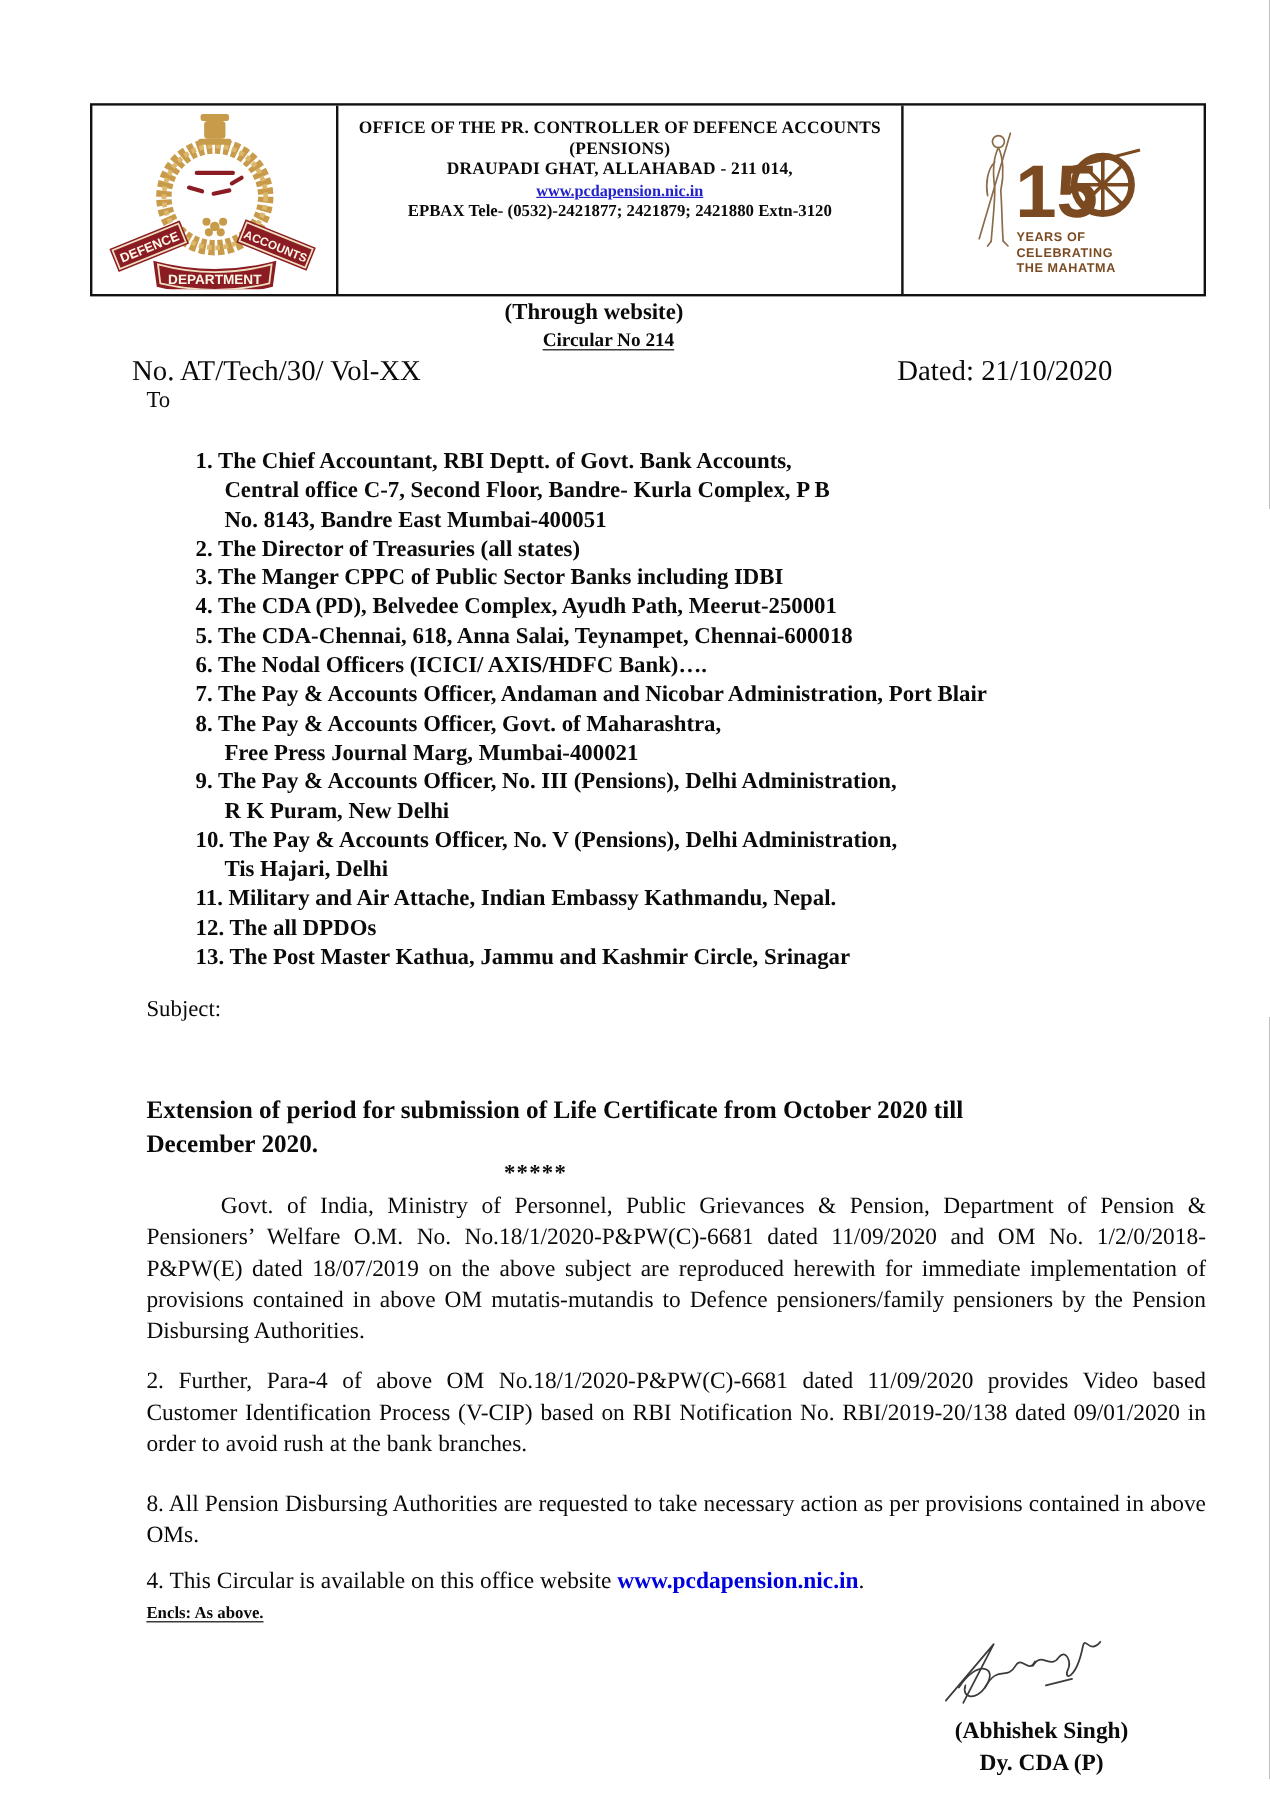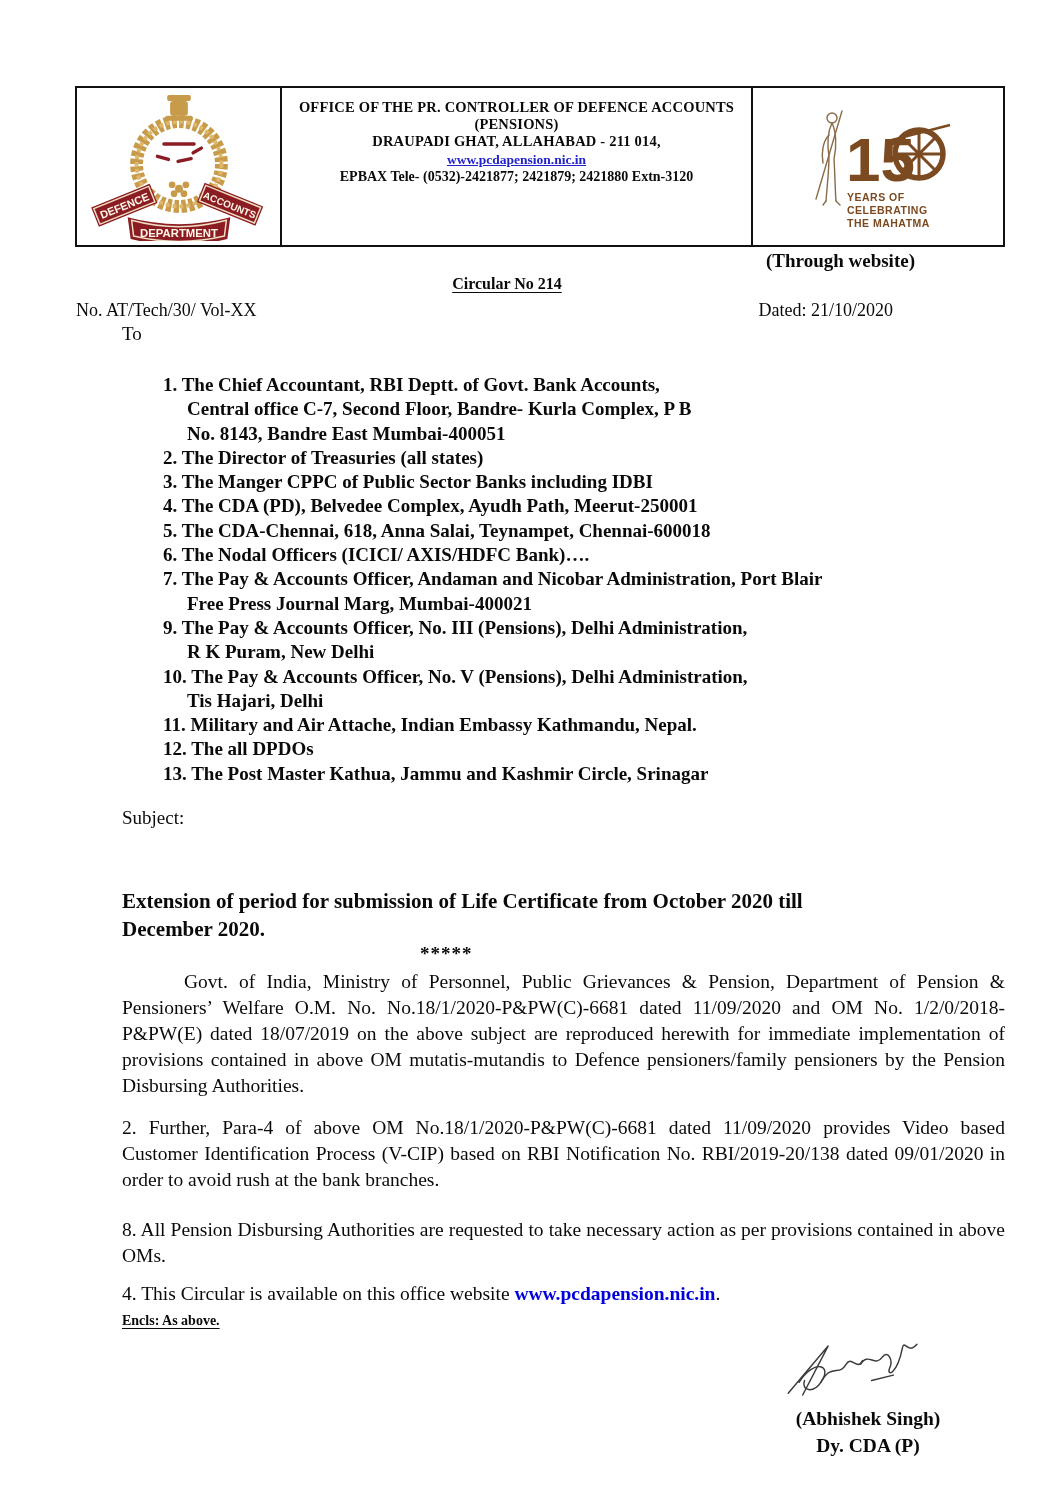--- a/index.html
+++ b/index.html
@@ -17,24 +17,24 @@
     border: 2px solid #111; display: flex;
   }
   .hcell { height: 100%; }
   .hcell.left  { width: 205px; border-right: 2px solid #111; display:flex; align-items:center; justify-content:center; }
   .hcell.mid   { flex: 1; border-right: 2px solid #111; text-align:center; padding-top: 11px; }
   .hcell.right { width: 250px; display:flex; align-items:center; justify-content:center; }
   .office-line  { font-weight: bold; font-size: 14.5px; line-height: 17px; letter-spacing: .2px; }
   .office-link  { display:inline-block; font-weight:bold; font-size:13.5px; line-height:17px; text-decoration:underline; }
   .office-small { font-weight: bold; font-size: 14px; line-height: 17px; }
   
-  .through { margin: 2px 0 0 75px; width: 840px; text-align: right; font-weight: bold; font-size: 19px; line-height: 23px; }
+  .through { margin: 2px 0 0 75px; width: 840px; text-align: center; font-weight: bold; font-size: 19px; line-height: 23px; }
   .circular { width: 1014px; text-align: center; font-size: 16px; line-height: 24px; font-weight: bold; }
   .circular span { text-decoration: underline; text-underline-offset: 3px; }
-  .ref-row { margin: 2px 0 0 76px; width: 817px; display: flex; justify-content: space-between; font-size: 18px; line-height: 24px; }
+  .ref-row { margin: 2px 0 0 110px; width: 817px; display: flex; justify-content: space-between; font-size: 24px; line-height: 24px; }
   .to-line { margin-left: 122px; font-size: 19px; line-height: 24px; }
   
   .recipients { margin: 27px 0 0 163px; font-weight: bold; font-size: 19px; line-height: 24.3px; width: 830px; }
   .r-cont { padding-left: 24px; }
   
   .subject-row { margin: 18px 0 0 122px; display: flex; width: 885px; flex-direction: column; }
   .subject-label { font-size: 19px; line-height: 28px; flex: 0 0 83px; }
   .subject-text { font-weight: bold; font-size: 21px; line-height: 28px; }
   .stars { margin-left: 420px; font-weight: bold; font-size: 19px; line-height: 22px; letter-spacing: 1px; }
   
@@ -166,20 +166,21 @@
       <div>
         <div class="r-line"><span>5.</span> The CDA-Chennai, 618, Anna Salai, Teynampet, Chennai-600018</div>
       </div>
       <div>
         <div class="r-line"><span>6.</span> The Nodal Officers (ICICI/ AXIS/HDFC Bank)….</div>
       </div>
       <div>
         <div class="r-line"><span>7.</span> The Pay &amp; Accounts Officer, Andaman and Nicobar Administration, Port Blair</div>
       </div>
       <div>
+        <div class="r-line"><span>8.</span> The Pay &amp; Accounts Officer, Govt. of Maharashtra,</div>
         <div class="r-line r-cont">Free Press Journal Marg, Mumbai-400021</div>
       </div>
       <div>
         <div class="r-line"><span>9.</span> The Pay &amp; Accounts Officer, No. III (Pensions), Delhi Administration,</div>
         <div class="r-line r-cont">R K Puram, New Delhi</div>
       </div>
       <div>
         <div class="r-line"><span>10.</span> The Pay &amp; Accounts Officer, No. V (Pensions), Delhi Administration,</div>
         <div class="r-line r-cont">Tis Hajari, Delhi</div>
       </div>

